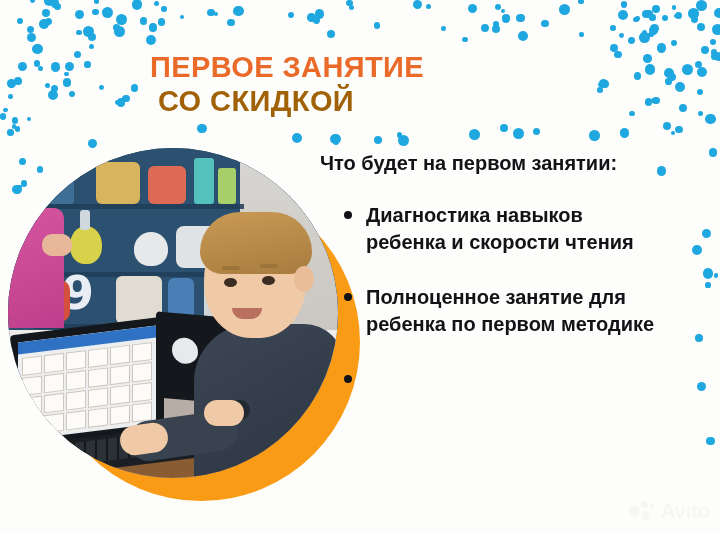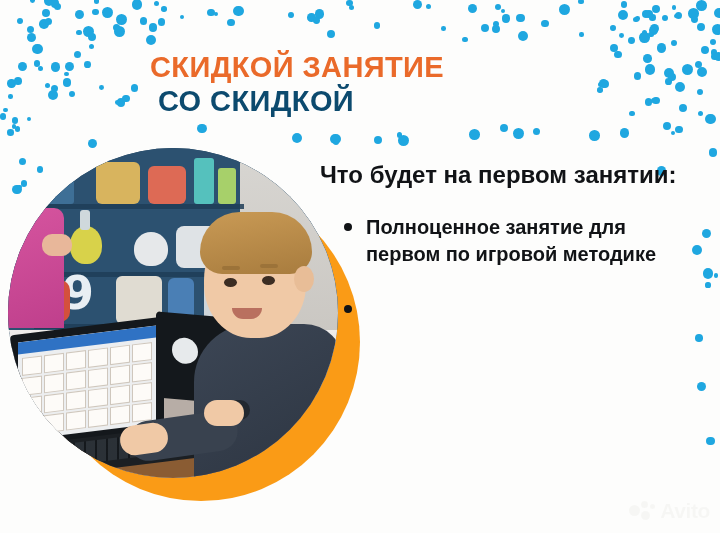--- a/index.html
+++ b/index.html
@@ -323,25 +323,25 @@
   
   #content-panel {
     position: absolute;
     left: 316px;
     top: 150px;
     width: 392px;
     z-index: 5;
   }
   #content-heading {
     color: #16181c;
-    font-size: 24px;
+    font-size: 20px;
     font-weight: bold;
     line-height: 26px;
     white-space: nowrap;
-    margin: 12px 0 26px 4px;
+    margin: 0 0 26px 4px;
   }
   .benefit-item {
     display: flex;
     align-items: flex-start;
     margin-bottom: 28px;
   }
   .benefit-bullet {
     flex: 0 0 auto;
     width: 8px;
     height: 8px;
@@ -657,32 +657,36 @@
       <div class="ph-eye" style="left:254px;top:128px;"></div>
       <div class="ph-mouth"></div>
       <div class="ph-boy-arm"></div>
       <div class="ph-boy-hand"></div>
       <div class="ph-mouse"></div>
       <div class="ph-boy-hand2"></div>
     </div>
   </div>
 
   <div id="headline-block">
-    <span class="headline-line" id="headline-line-1" style="color: rgb(234, 106, 42);">СКИДКОЙ ЗАНЯТИЕ</span>
-    <span class="headline-line" id="headline-line-2" style="color: #0c4a6e;">СО СКИДКОЙ</span>
+    <span class="headline-line" id="headline-line-1" style="color: rgb(234, 106, 42);">ПЕРВОЕ ЗАНЯТИЕ</span>
+    <span class="headline-line" id="headline-line-2" style="color: #a16207;">СО СКИДКОЙ</span>
   </div>
 
 
   <div id="content-panel">
     <h2 id="content-heading" style="color: rgb(17, 19, 22);">Что будет на первом занятии:</h2>
 
-
     <div class="benefit-item">
       <span class="benefit-bullet"></span>
-      <span class="benefit-text" style="color: rgb(17, 19, 22);">Полноценное занятие для первом по игровой методике</span>
+      <span class="benefit-text" style="color: rgb(17, 19, 22);">Диагностика навыков ребенка и скорости чтения</span>
+    </div>
+
+    <div class="benefit-item">
+      <span class="benefit-bullet"></span>
+      <span class="benefit-text" style="color: rgb(17, 19, 22);">Полноценное занятие для ребенка по первом методике</span>
     </div>
 
     <div class="benefit-item">
       <span class="benefit-bullet"></span>
     </div>
   </div>
 
   <div id="watermark">
     <span id="watermark-mark">
       <i style="left:0;top:4px;width:11px;height:11px;"></i>

